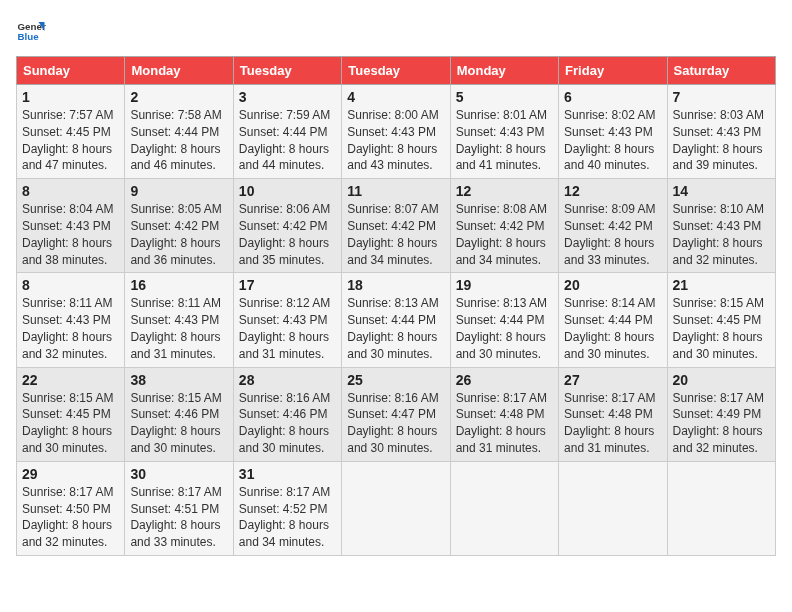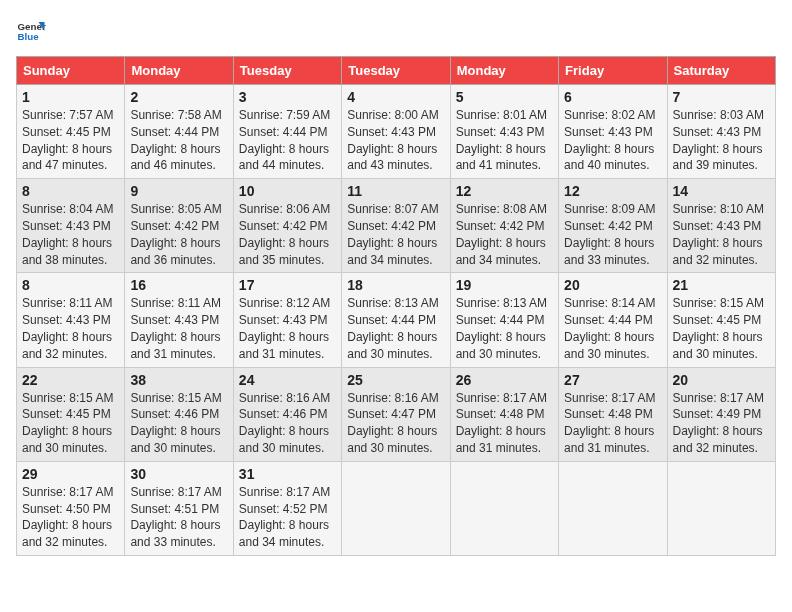--- a/index.html
+++ b/index.html
@@ -204,21 +204,21 @@
       <tr>
         <td>
           <span class="day-number">22</span>
           <div class="day-detail">Sunrise: 8:15 AM<br>Sunset: 4:45 PM<br>Daylight: 8 hours and 30 minutes.</div>
         </td>
         <td>
           <span class="day-number">38</span>
           <div class="day-detail">Sunrise: 8:15 AM<br>Sunset: 4:46 PM<br>Daylight: 8 hours and 30 minutes.</div>
         </td>
         <td>
-          <span class="day-number">24</span>
+          <span class="day-number">28</span>
           <div class="day-detail">Sunrise: 8:16 AM<br>Sunset: 4:46 PM<br>Daylight: 8 hours and 30 minutes.</div>
         </td>
         <td>
           <span class="day-number">25</span>
           <div class="day-detail">Sunrise: 8:16 AM<br>Sunset: 4:47 PM<br>Daylight: 8 hours and 30 minutes.</div>
         </td>
         <td>
           <span class="day-number">26</span>
           <div class="day-detail">Sunrise: 8:17 AM<br>Sunset: 4:48 PM<br>Daylight: 8 hours and 31 minutes.</div>
         </td>

